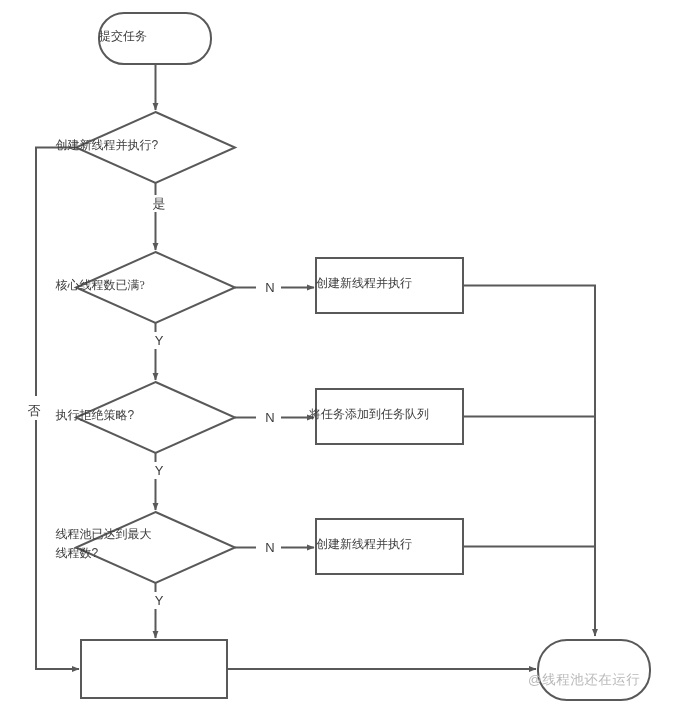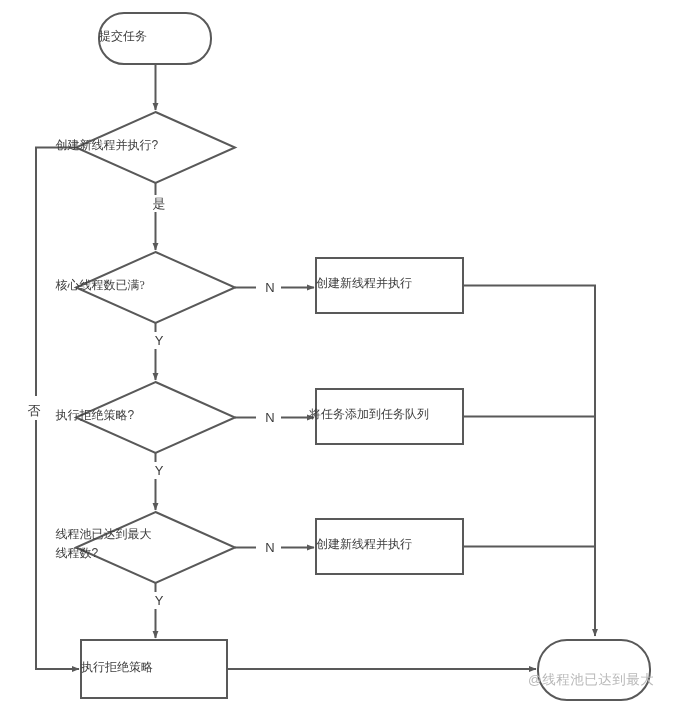--- a/index.html
+++ b/index.html
@@ -132,34 +132,33 @@
 
   <div class="node-label" style="left:55.5px; top:407px; width:200px;">执行拒绝策略?</div>
 
   <div class="node-label" style="left:55.5px; top:525px; width:200px; white-space:pre-line; line-height:1.55;">线程池已达到最大
 线程数?</div>
 
   <div class="node-label" style="left:309px; top:406px; width:161px;">将任务添加到任务队列</div>
 
   <div class="node-label" style="left:316px; top:536px; width:147px;">创建新线程并执行</div>
 
-  <div class="node-label" style="left:81px; top:659px; width:146px;">执行拒绝策略</div>
 
 
   <div class="edge-label" style="left:22px; top:403px; width:18px;">否</div>
 
   <div class="edge-label" style="left:146px; top:196px; width:20px;">是</div>
 
   <div class="edge-label" style="left:259px; top:280px; width:16px;">N</div>
 
   <div class="edge-label" style="left:148px; top:333px; width:16px;">Y</div>
 
   <div class="edge-label" style="left:259px; top:410px; width:16px;">N</div>
 
   <div class="edge-label" style="left:148px; top:463px; width:16px;">Y</div>
 
   <div class="edge-label" style="left:259px; top:540px; width:16px;">N</div>
 
   <div class="edge-label" style="left:148px; top:593px; width:16px;">Y</div>
 
-  <div class="watermark" style="left:528px; top:671px;">@线程池已达到最大</div>
+  <div class="watermark" style="left:528px; top:671px;">@线程池还在运行</div>
 
 </div>
 
 </body></html>

